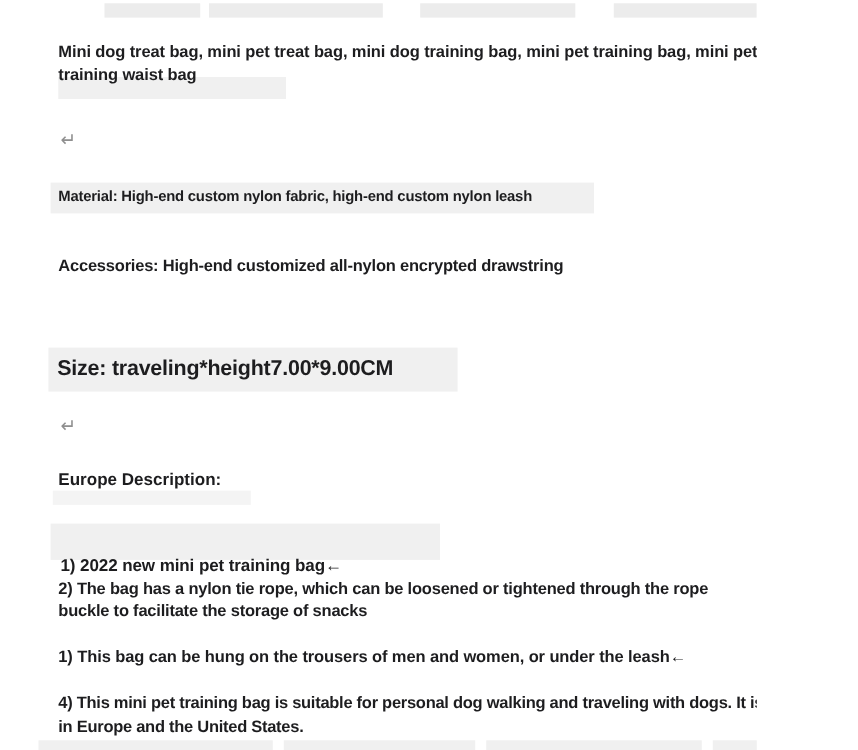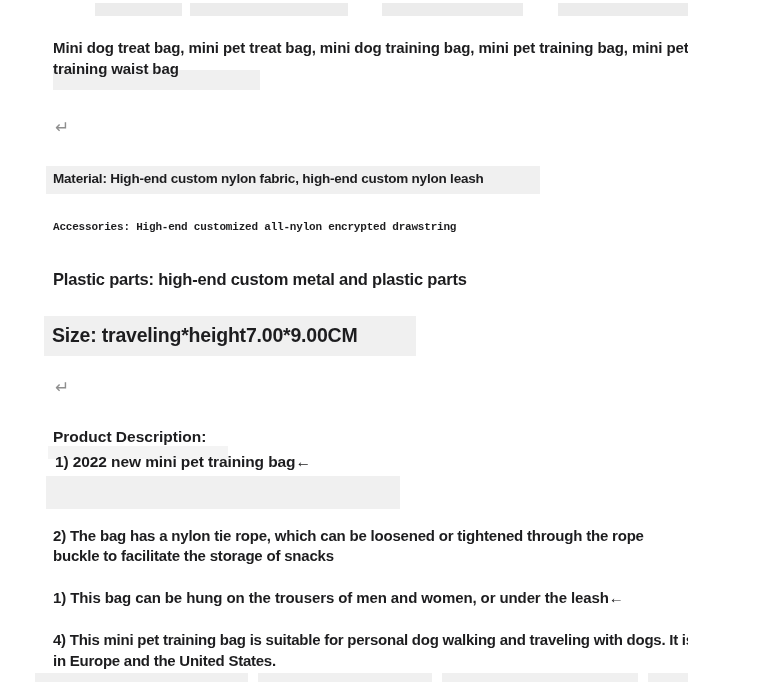--- a/index.html
+++ b/index.html
@@ -26,25 +26,25 @@
   .a-bot2{left:258px;top:673px;width:174px;height:9px;}
   .a-bot3{left:442px;top:673px;width:196px;height:9px;}
   .a-bot4{left:648px;top:673px;width:132px;height:9px;}
 
   .txt{position:absolute;z-index:2;white-space:nowrap;}
   .wrap{white-space:normal;}
   .title{left:53px;top:27px;width:668px;font-size:15px;line-height:21px;letter-spacing:-0.1px;white-space:normal;}
   .ret{left:55px;top:117px;font-size:17px;font-weight:400;color:#8f8f8f;}
   .ret2{top:377px;}
   .material{left:53px;top:171px;font-size:13.5px;letter-spacing:-0.2px;}
-  .accessories{left:53px;top:221px;font-size:11px;letter-spacing:-0.2px;font-family:Liberation Mono, monospace;}
+  .accessories{left:53px;top:233px;font-size:15px;letter-spacing:-0.2px;}
   .plastic{left:53px;top:270px;font-size:16.5px;letter-spacing:-0.2px;}
   .size{left:52px;top:324px;font-size:19.5px;letter-spacing:-0.2px;}
   .desc-heading{left:53px;top:428px;font-size:15.5px;}
-  .item1{left:55px;top:453px;font-size:15.5px;letter-spacing:-0.1px;}
+  .item1{left:55px;top:506px;font-size:15.5px;letter-spacing:-0.1px;}
   .item2{left:53px;top:526px;width:620px;font-size:15px;line-height:20px;letter-spacing:-0.2px;}
   .item3{left:53px;top:589px;font-size:15px;letter-spacing:-0.1px;}
   .item4{left:53px;top:630px;width:712px;font-size:15px;line-height:20.5px;letter-spacing:-0.25px;}
 </style>
 </head>
 <body>
 
 <div class="page">
 
   <div class="artifact a-top1"></div>
@@ -63,25 +63,24 @@
   <div class="artifact soft a-bot2"></div>
   <div class="artifact soft a-bot3"></div>
   <div class="artifact soft a-bot4"></div>
 
   <h1 class="txt title">Mini dog treat bag, mini pet treat bag, mini dog training bag, mini pet training bag, mini pet training waist bag</h1>
 
   <div class="txt ret">↵</div>
 
   <div class="txt material">Material: High-end custom nylon fabric, high-end custom nylon leash</div>
   <div class="txt accessories">Accessories: High-end customized all-nylon encrypted drawstring</div>
-  <div class="txt plastic">Plastic parts: high-end custom metal and plastic parts</div>
   <div class="txt size">Size: traveling*height7.00*9.00CM</div>
 
   <div class="txt ret ret2">↵</div>
 
-  <div class="txt desc-heading">Product Description:</div>
+  <div class="txt desc-heading">Europe Description:</div>
 
   <div class="txt item1">1) 2022 new mini pet training bag←</div>
   <div class="txt wrap item2">2) The bag has a nylon tie rope, which can be loosened or tightened through the rope buckle to facilitate the storage of snacks</div>
   <div class="txt item3">1) This bag can be hung on the trousers of men and women, or under the leash←</div>
   <div class="txt wrap item4">4) This mini pet training bag is suitable for personal dog walking and traveling with dogs. It is popular in Europe and the United States.</div>
 
 </div>
 
 </body></html>

